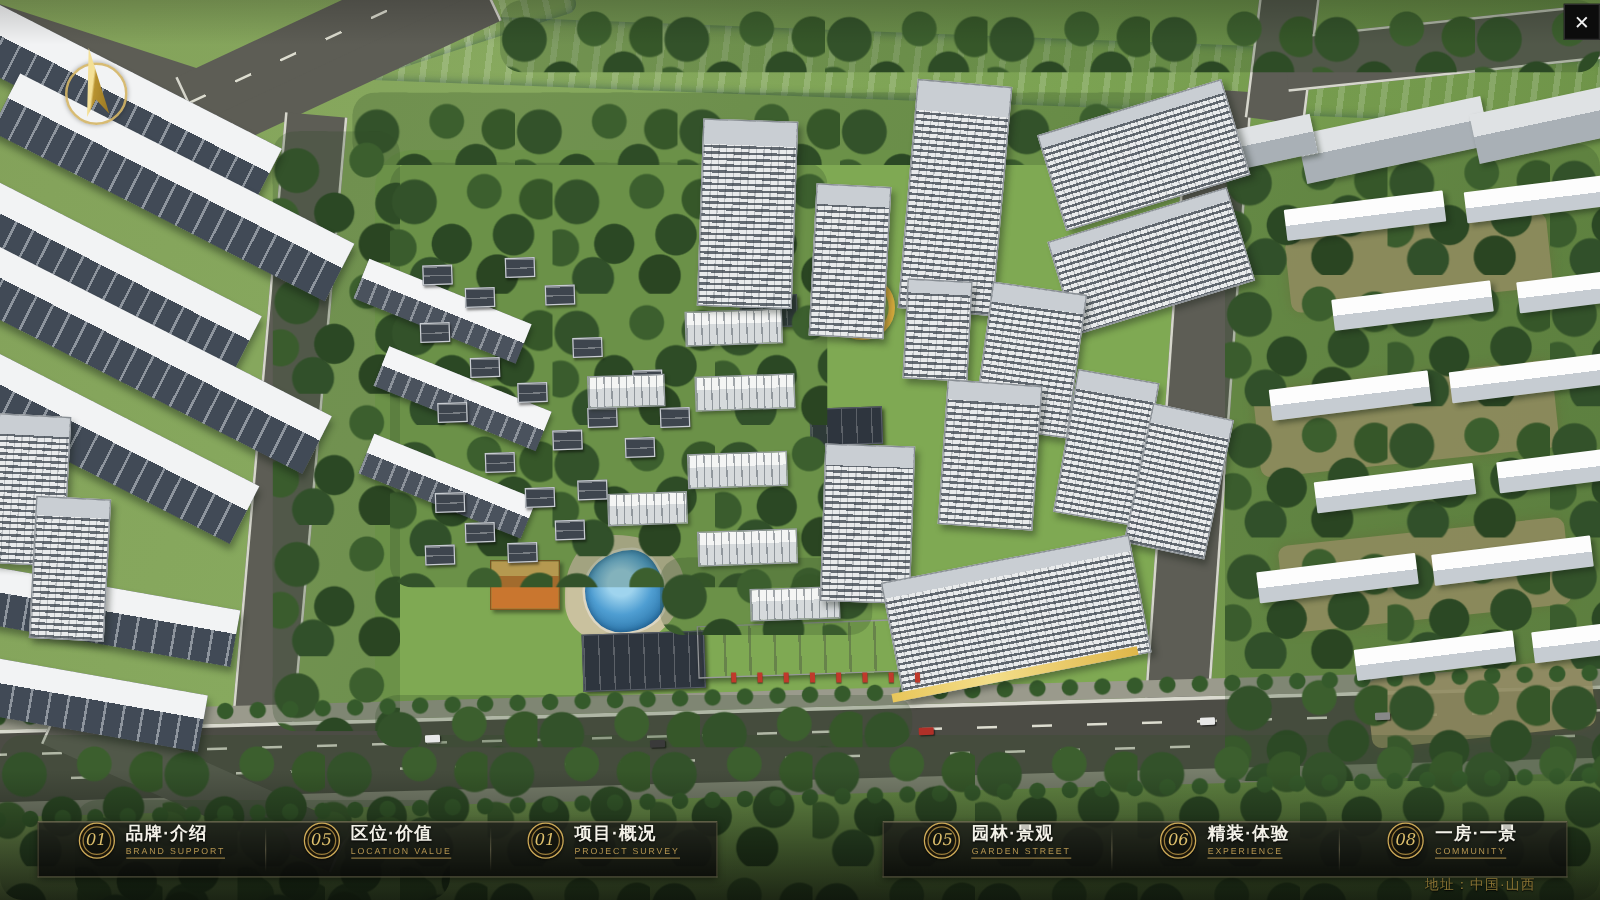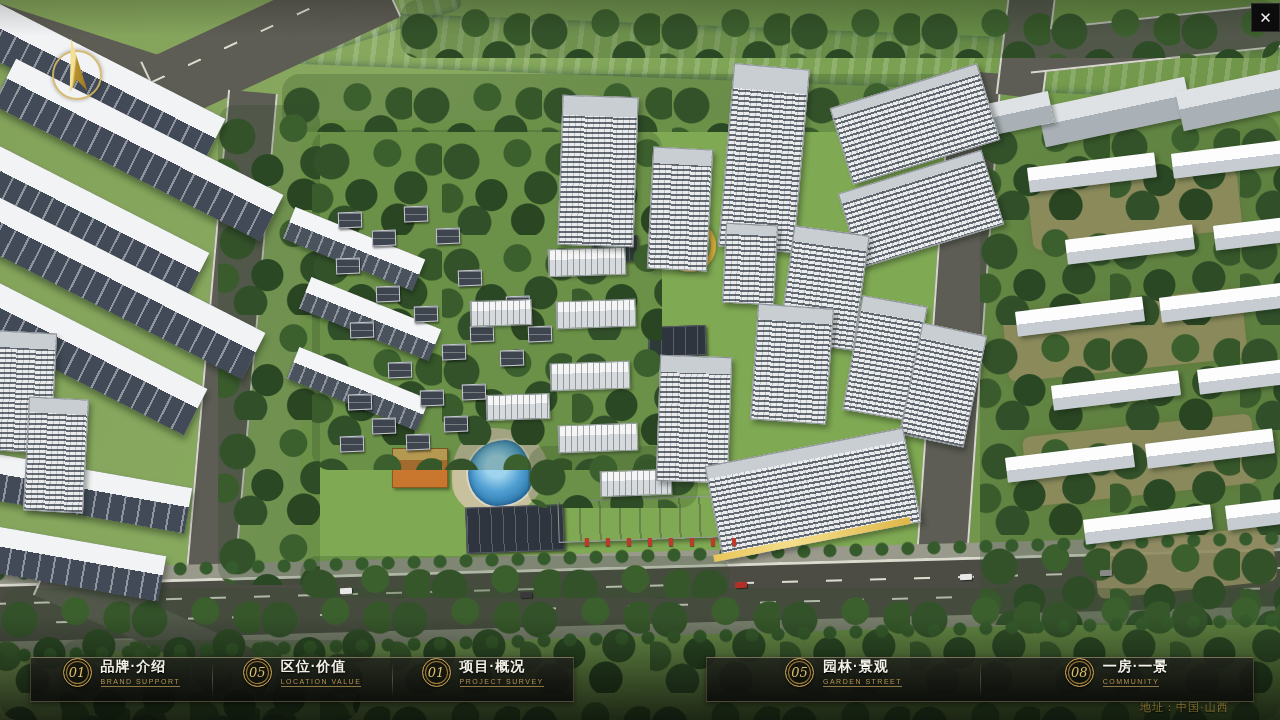--- a/index.html
+++ b/index.html
@@ -292,20 +292,27 @@
 
   <div class="abs navbar" style="left:706px;width:546px;">
     <div class="cell">
       <span class="badge">05</span>
       <span class="lbl">
           <span class="zh">园林·景观</span>
       <span class="en">GARDEN STREET</span>
         </span>
     </div>
     <div class="cell">
+      <span class="badge">06</span>
+      <span class="lbl">
+          <span class="zh">精装·体验</span>
+      <span class="en">EXPERIENCE</span>
+        </span>
+    </div>
+    <div class="cell">
       <span class="badge">08</span>
       <span class="lbl">
           <span class="zh">一房·一景</span>
       <span class="en">COMMUNITY</span>
         </span>
     </div>
   </div>
 
   <div class="abs address">地址：中国·山西</div>
 </div>

